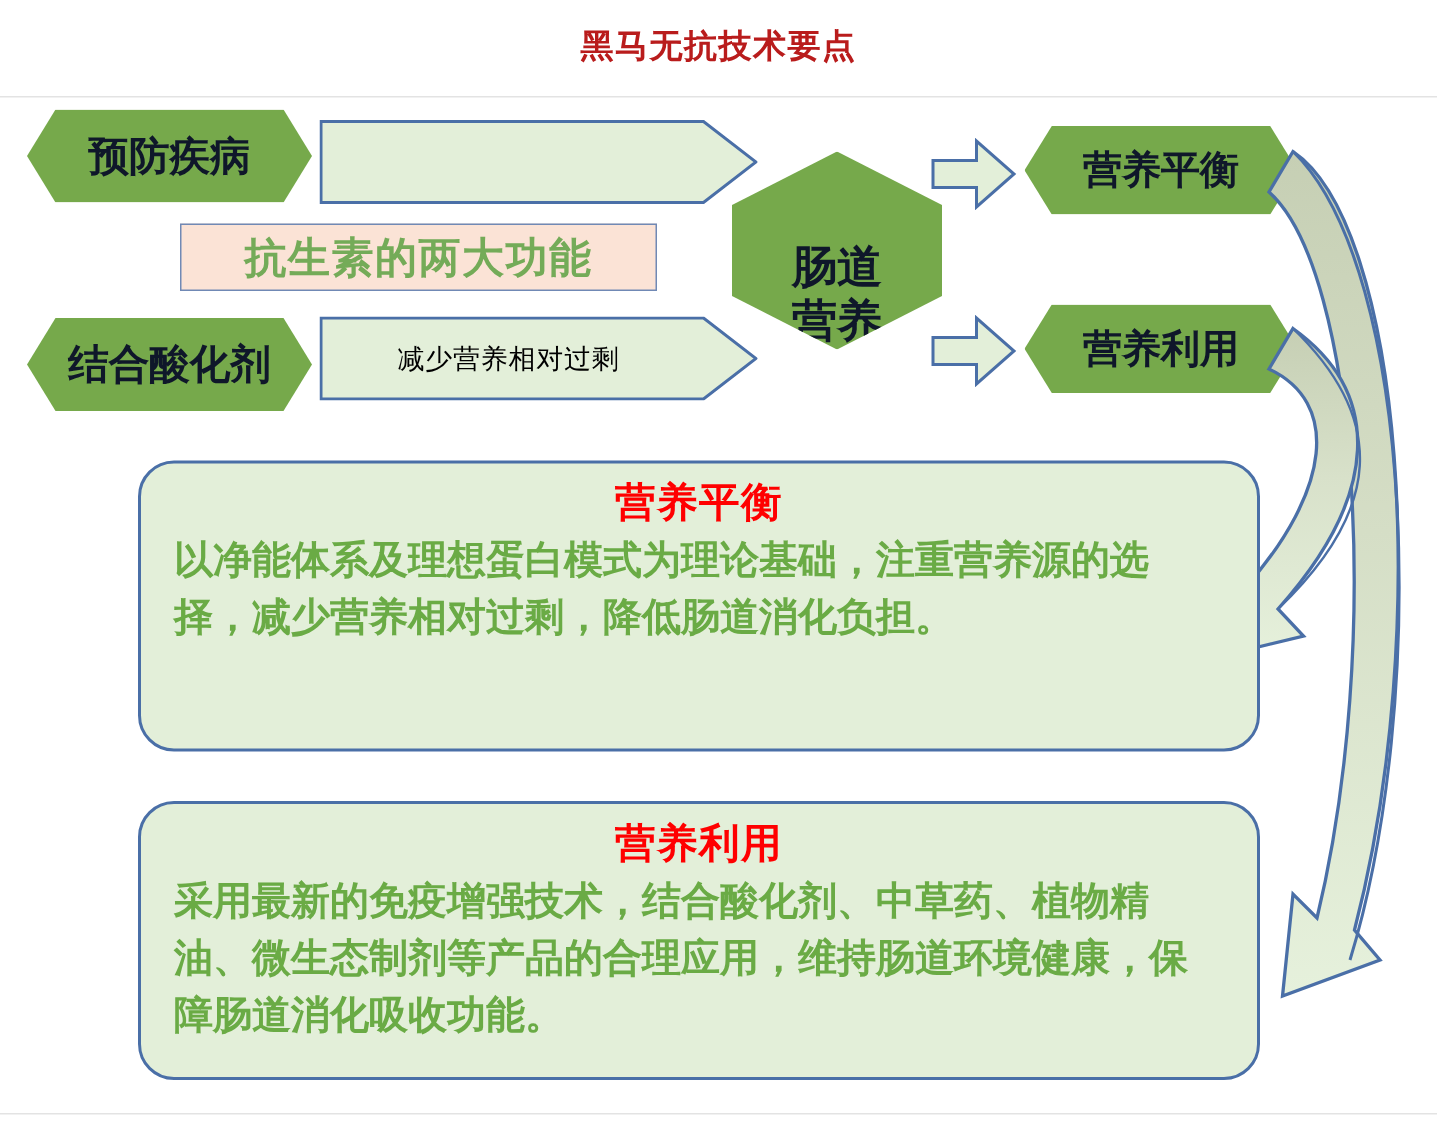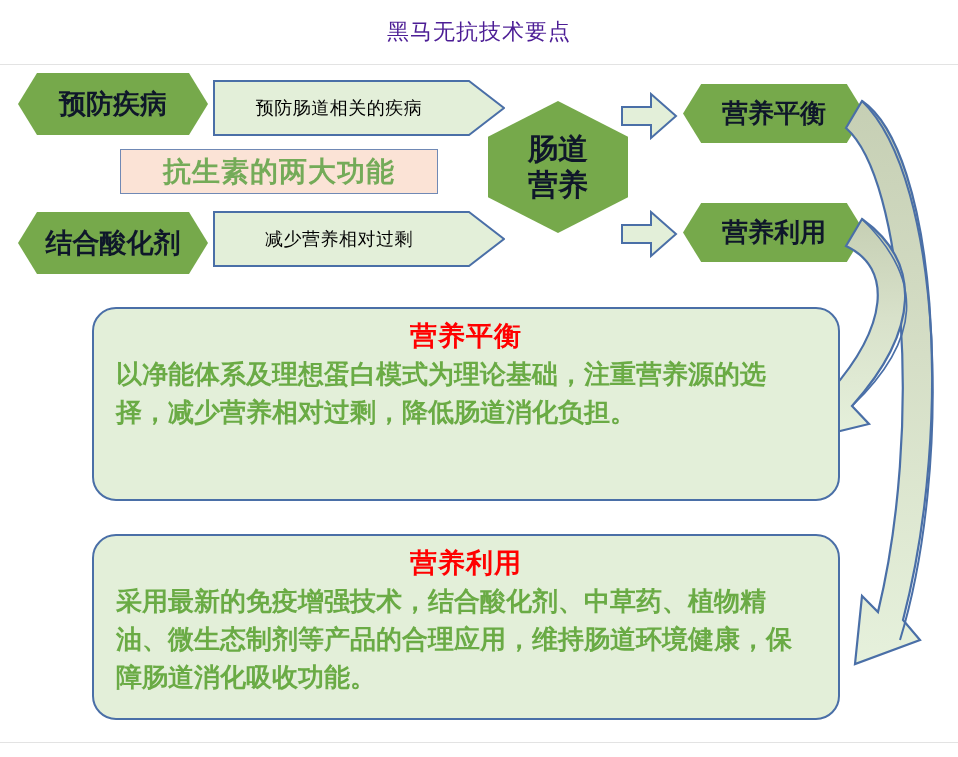--- a/index.html
+++ b/index.html
@@ -14,42 +14,43 @@
   #slide{position:absolute;left:0;top:0;width:958px;height:757px;}
 
   .rule{position:absolute;left:0;width:958px;height:1px;background:#e3e3e3;}
   #rule-top{top:64px;}
   #rule-bottom{top:742px;}
 
   
   #title{
     position:absolute;left:0;top:18px;width:958px;
     text-align:center;
-    font-size:22px;font-weight:normal;
-    color:#4c1d95;
+    font-size:22px;font-weight:bold;
+    color:#b91c1c;
     letter-spacing:1px;
     line-height:28px;
   }
 
   
   .hex{
     position:absolute;
     background:#76A94B;
     display:flex;align-items:center;justify-content:center;
     color:#0f172a;font-weight:bold;
     text-align:center;
     box-sizing:border-box;
   }
   .hex-wide{
     -webkit-clip-path:polygon(10% 0%,90% 0%,100% 50%,90% 100%,10% 100%,0% 50%);
     clip-path:polygon(10% 0%,90% 0%,100% 50%,90% 100%,10% 100%,0% 50%);
   }
   .hex-tall{
     -webkit-clip-path:polygon(50% 0%,100% 27%,100% 73%,50% 100%,0% 73%,0% 27%);
     clip-path:polygon(50% 0%,100% 27%,100% 73%,50% 100%,0% 73%,0% 27%);
+    align-items:flex-end;
   }
 
   #hex-prevent{left:18px;top:73px;width:190px;height:62px;font-size:27px;}
   #hex-growth{left:18px;top:212px;width:190px;height:62px;font-size:27px;}
   #hex-center{
     left:488px;top:101px;width:140px;height:132px;
     font-size:30px;line-height:36px;
   }
   #hex-balance{left:683px;top:84px;width:182px;height:59px;font-size:26px;}
   #hex-utilize{left:683px;top:203px;width:182px;height:59px;font-size:26px;}
@@ -131,21 +132,20 @@
   </div>
 
   <div class="hex hex-wide" id="hex-growth">
     <span>结合酸化剂</span>
   </div>
 
   <div class="banner" id="banner-disease">
     <svg class="shape" viewBox="0 0 292 56" preserveAspectRatio="none">
       <polygon points="1,1 256,1 291,28 256,55 1,55" fill="#E3EFD9" stroke="#4A6FA7" stroke-width="2"></polygon>
     </svg>
-    <div class="label">预防肠道相关的疾病</div>
   </div>
 
   <div class="banner" id="banner-absorb">
     <svg class="shape" viewBox="0 0 292 56" preserveAspectRatio="none">
       <polygon points="1,1 256,1 291,28 256,55 1,55" fill="#E3EFD9" stroke="#4A6FA7" stroke-width="2"></polygon>
     </svg>
     <div class="label">减少营养相对过剩</div>
   </div>
 
   <div id="pink-box">

